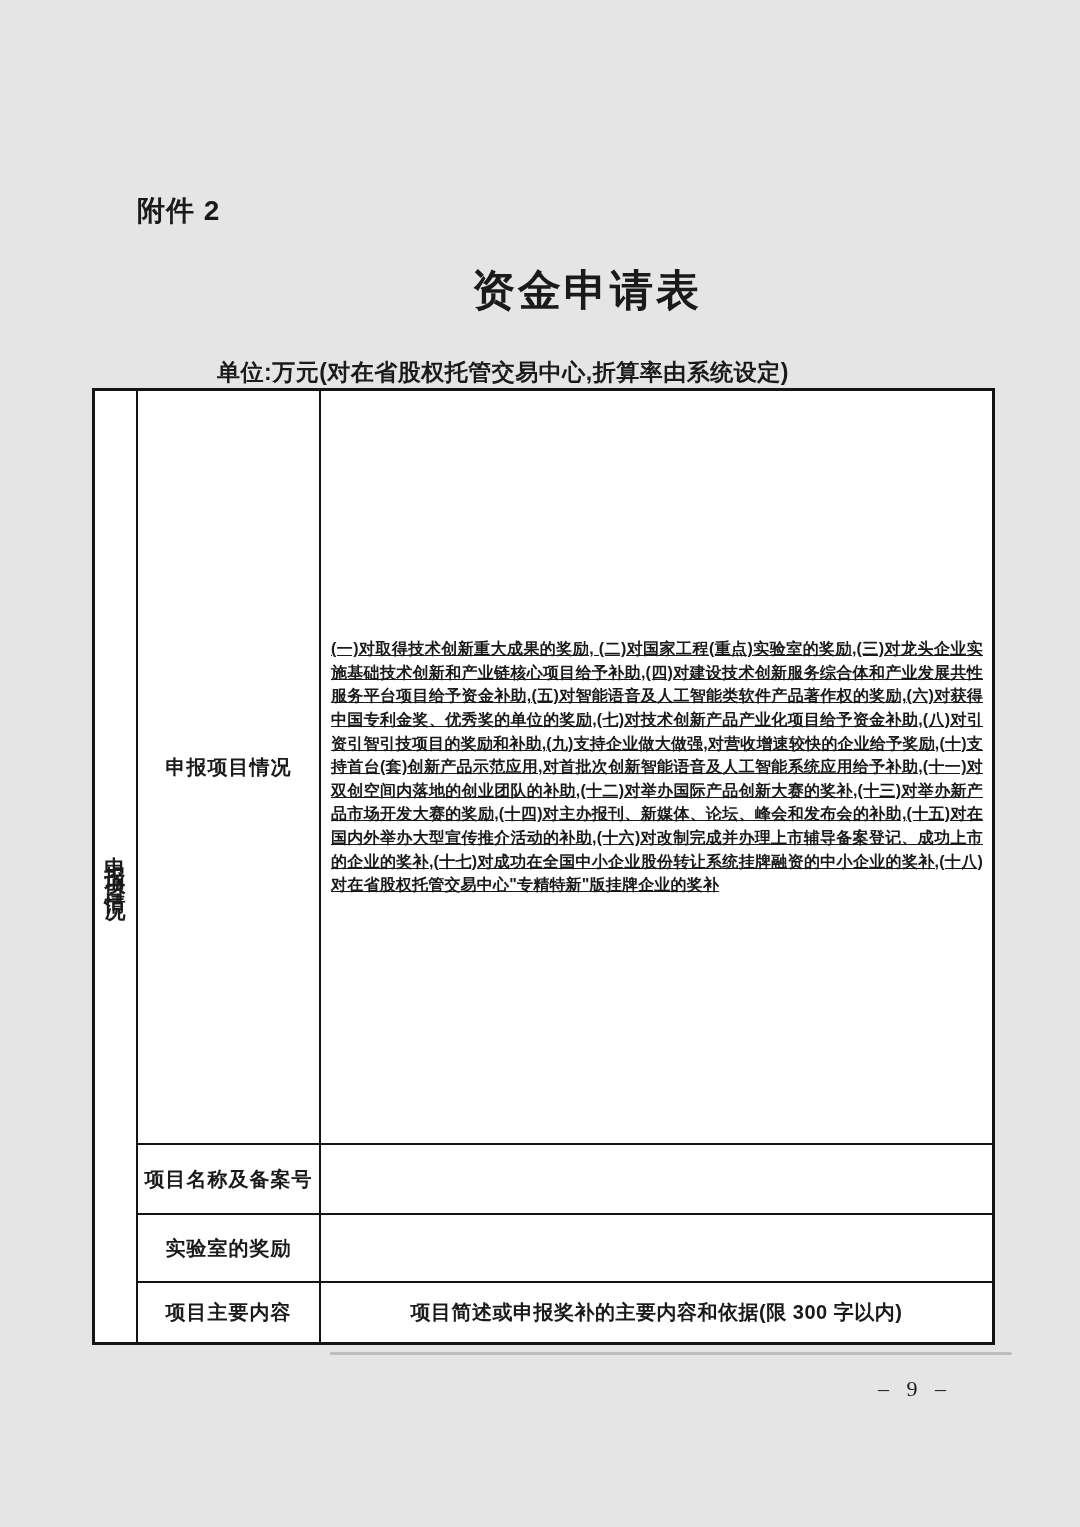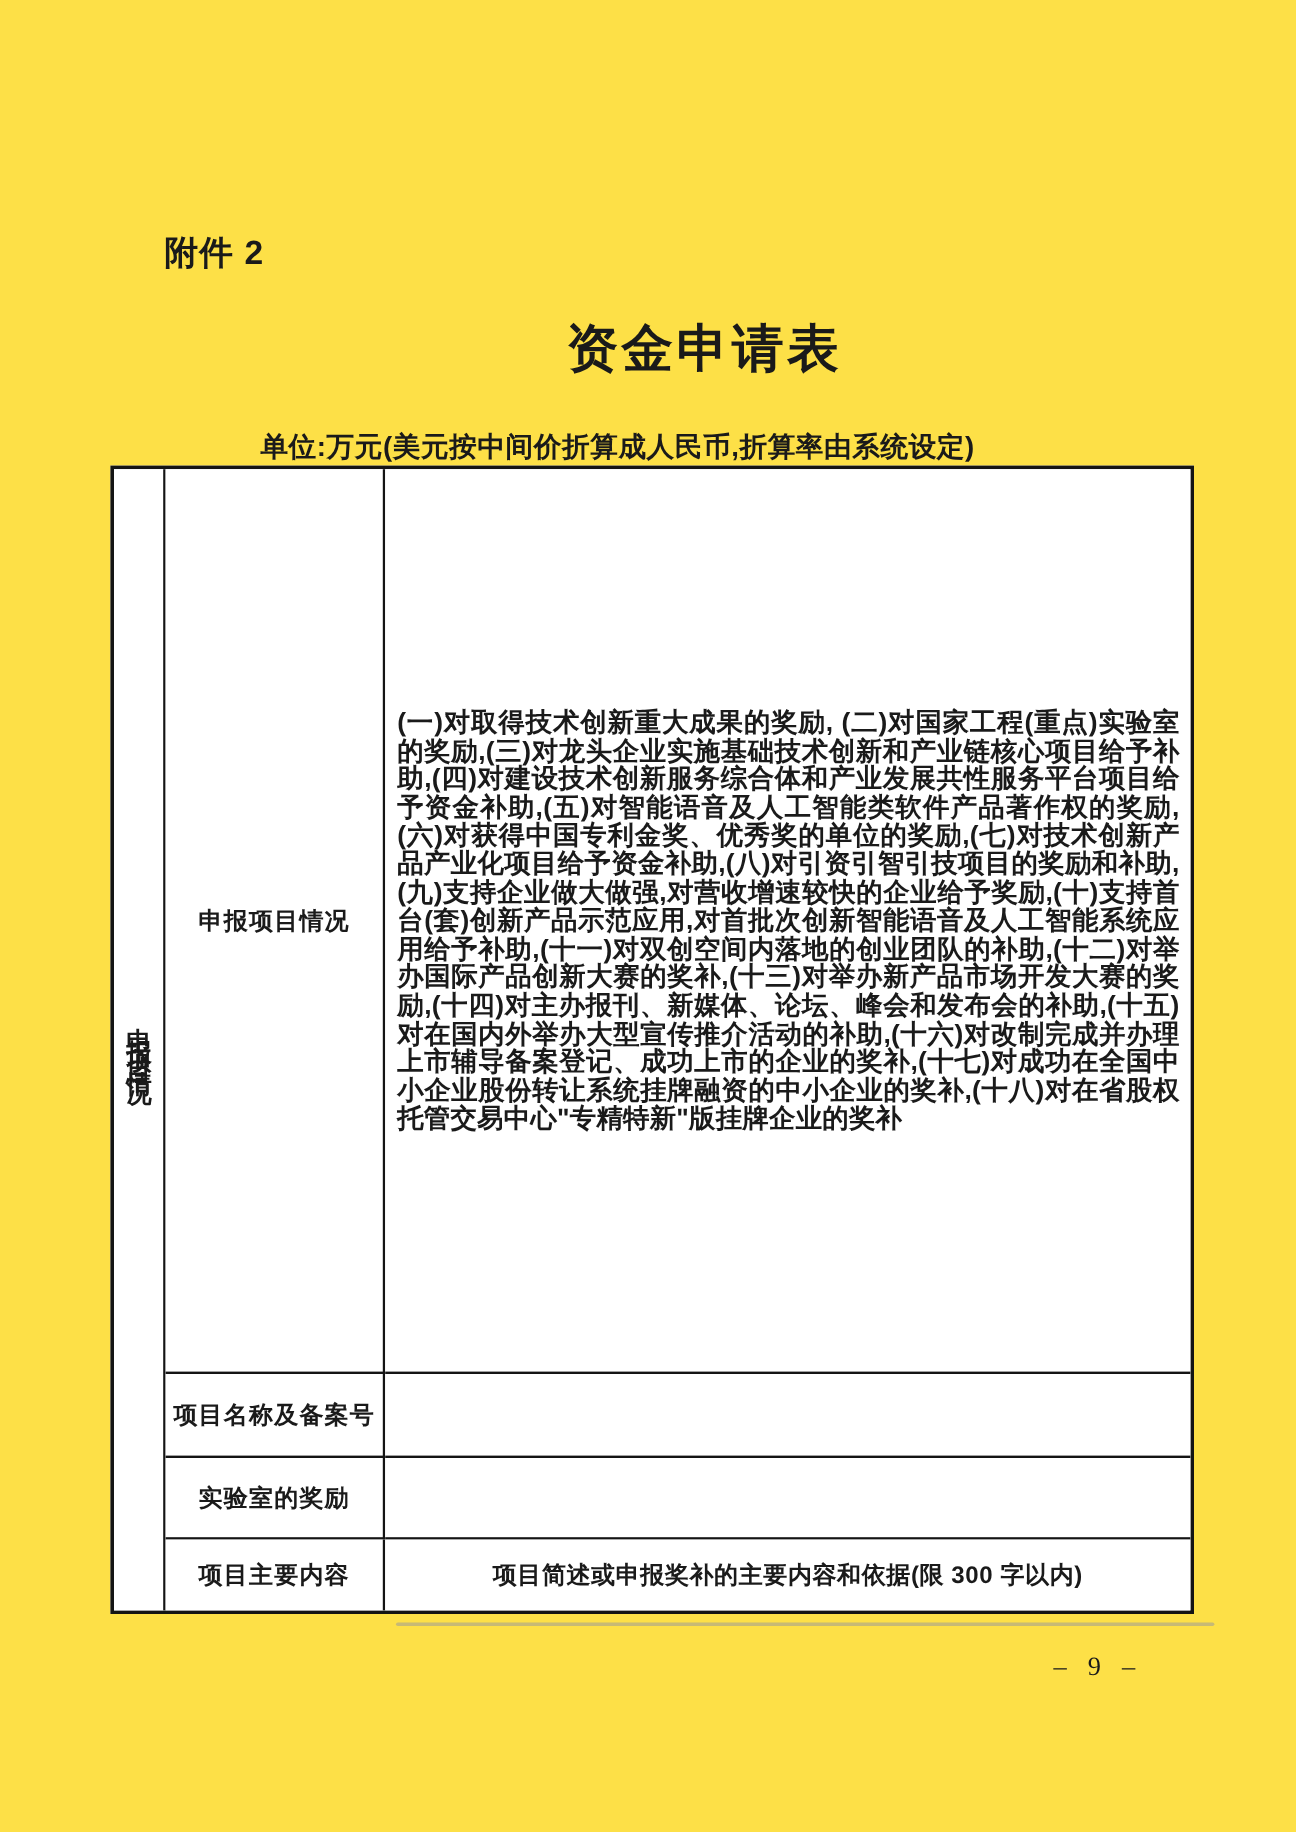--- a/index.html
+++ b/index.html
@@ -4,21 +4,21 @@
 <style>
   html, body {
     margin: 0;
     padding: 0;
     background: #ffffff;
   }
   #page {
     position: relative;
     width: 1080px;
     height: 1527px;
-    background: #fde047;
+    background: #e5e5e5;
     font-family: "Liberation Sans", sans-serif;
     color: #1a1a1a;
     overflow: hidden;
   }
   .attachment-label {
     position: absolute;
     left: 137px;
     top: 192px;
     font-size: 28px;
     font-weight: 600;
@@ -94,26 +94,27 @@
   }
   .content-cell {
     grid-column: 3;
   }
   .category-cell {
     display: flex;
     align-items: center;
     padding: 0 9px 0 10px;
   }
   .category-text {
-    font-size: 22px;
+    font-size: 16px;
     font-weight: 600;
     line-height: 23.6px;
     text-align: justify;
     text-justify: inter-ideograph;
     letter-spacing: 0.2px;
+    text-decoration: underline;
   }
   .center-cell {
     display: flex;
     align-items: center;
     justify-content: center;
     font-size: 20px;
     font-weight: 600;
     letter-spacing: 0.5px;
   }
   .scan-line {
@@ -145,21 +146,21 @@
 </style>
 </head>
 <body>
 
 <div id="page">
 
   <div class="attachment-label">附件 2</div>
 
   <div class="doc-title">资金申请表</div>
 
-  <div class="unit-note">单位:万元(美元按中间价折算成人民币,折算率由系统设定)</div>
+  <div class="unit-note">单位:万元(对在省股权托管交易中心,折算率由系统设定)</div>
 
   <div class="form-table">
 
     <div class="cell section-cell">
       <span class="vertical-text">申报项目情况</span>
     </div>
 
     <div class="cell label-cell" style="grid-row:1">申报项目情况</div>
     <div class="cell content-cell category-cell last-col" style="grid-row:1">
       <div class="category-text">(一)对取得技术创新重大成果的奖励, (二)对国家工程(重点)实验室的奖励,(三)对龙头企业实施基础技术创新和产业链核心项目给予补助,(四)对建设技术创新服务综合体和产业发展共性服务平台项目给予资金补助,(五)对智能语音及人工智能类软件产品著作权的奖励,(六)对获得中国专利金奖、优秀奖的单位的奖励,(七)对技术创新产品产业化项目给予资金补助,(八)对引资引智引技项目的奖励和补助,(九)支持企业做大做强,对营收增速较快的企业给予奖励,(十)支持首台(套)创新产品示范应用,对首批次创新智能语音及人工智能系统应用给予补助,(十一)对双创空间内落地的创业团队的补助,(十二)对举办国际产品创新大赛的奖补,(十三)对举办新产品市场开发大赛的奖励,(十四)对主办报刊、新媒体、论坛、峰会和发布会的补助,(十五)对在国内外举办大型宣传推介活动的补助,(十六)对改制完成并办理上市辅导备案登记、成功上市的企业的奖补,(十七)对成功在全国中小企业股份转让系统挂牌融资的中小企业的奖补,(十八)对在省股权托管交易中心"专精特新"版挂牌企业的奖补</div>

